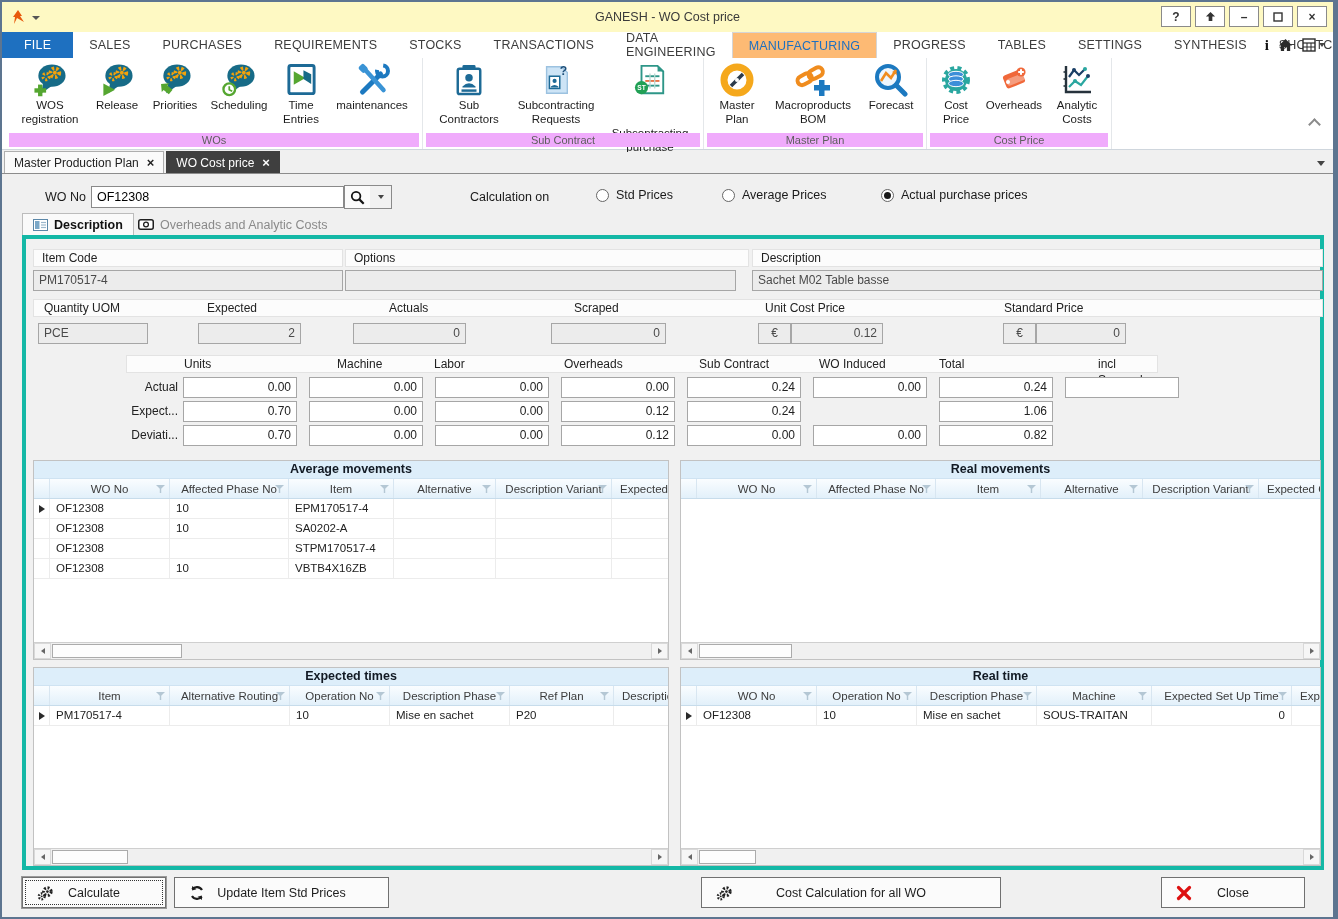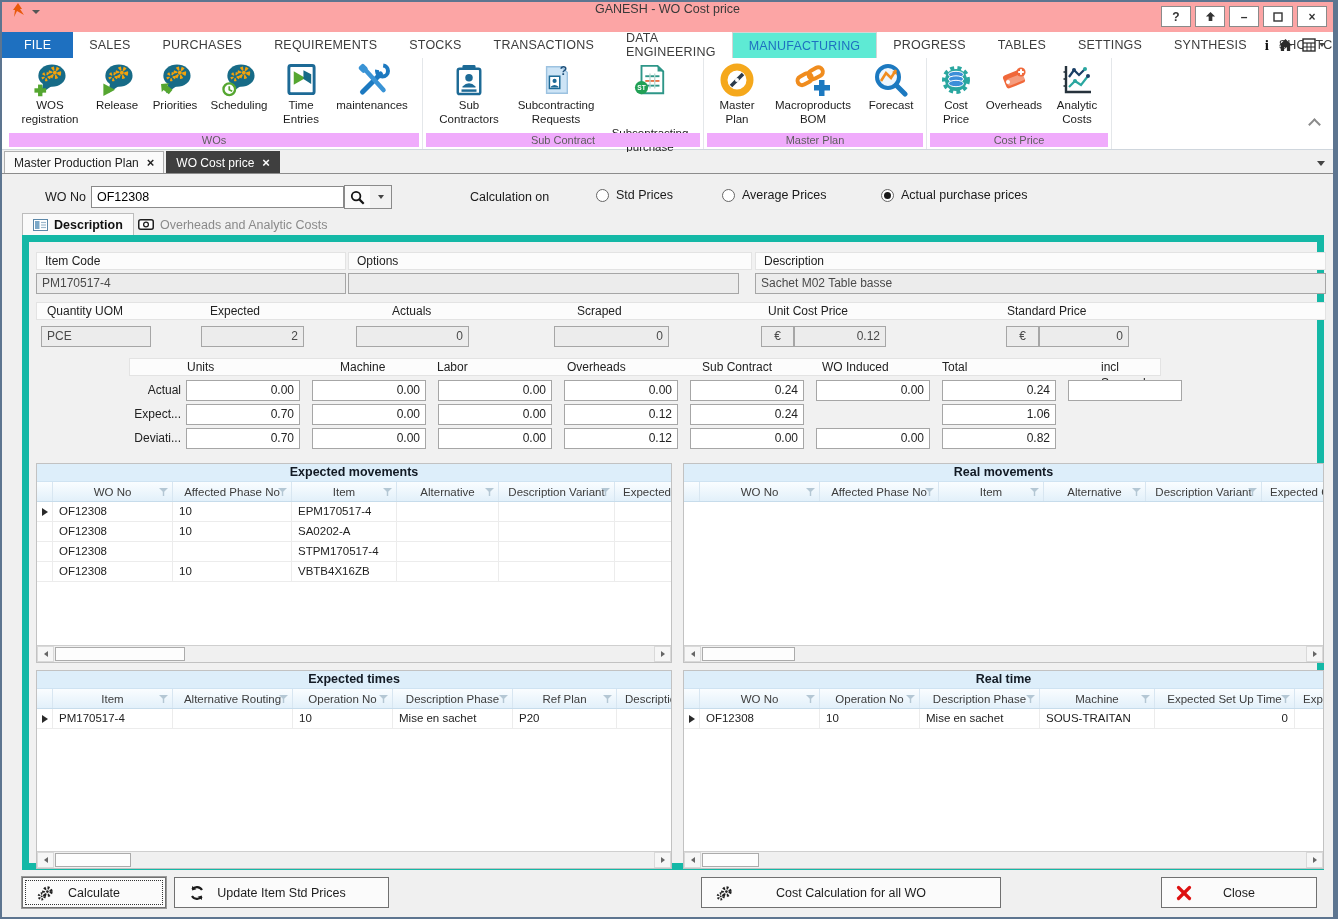--- a/index.html
+++ b/index.html
@@ -5,31 +5,31 @@
   * { box-sizing: border-box; margin:0; padding:0; }
   html,body { width:1338px; height:919px; }
   body {
     font-family:"Liberation Sans", sans-serif;
     font-size:12px; color:#1a1a1a;
     background:#f0f0f0;
     border:2px solid #5d7590; border-right:5px solid #5d7590;
     position:relative; overflow:hidden;
   }
   
-  .titlebar { height:30px; background:#fca5a5; position:relative; display:flex; align-items:flex-start; }
+  .titlebar { height:30px; background:#fef9c3; position:relative; display:flex; align-items:center; }
   .titlebar .logo { margin-left:8px; display:flex; align-items:center; gap:5px; }
   .qat-caret { width:0;height:0;border-left:4px solid transparent;border-right:4px solid transparent;border-top:4px solid #555; margin-top:2px;}
   .win-title { position:absolute; left:0; right:0; text-align:center; color:#3a3a3a; font-size:12.5px; }
   .win-btns { position:absolute; right:6px; top:4px; display:flex; gap:4px; }
   .win-btn { width:30px; height:21px; border:1px solid #8a8a8a; background:#fff; display:flex; align-items:center; justify-content:center; font-size:12px; color:#333; font-weight:bold; }
   
   .ribbon-tabs { height:26px; background:#fff; display:flex; align-items:stretch; position:relative; }
   .rtab { padding:0 16px; display:flex; align-items:center; font-size:12.5px; color:#3c3c3c; letter-spacing:.2px; }
   .rtab.file { background:#1e70c0; color:#fff; padding:0 22px; }
-  .rtab.active { color:#1e70c0; background:#5eead4; border:1px solid #d5d5d5; border-bottom:none; }
+  .rtab.active { color:#1e70c0; background:#fdba74; border:1px solid #d5d5d5; border-bottom:none; }
   .rtab-icons { position:absolute; right:8px; top:0; height:26px; display:flex; align-items:center; gap:9px; }
   .mini-caret { width:0;height:0;border-left:3.5px solid transparent;border-right:3.5px solid transparent;border-top:4px solid #444; }
   .info-i { font-family:"Liberation Serif", serif; font-weight:800; font-size:15px; color:#111; }
   
   .ribbon { height:92px; background:#fff; border-bottom:1px solid #cfd6dd; display:flex; padding-left:4px; position:relative; }
   .rgroup { position:relative; display:flex; align-items:flex-start; padding:3px 6px 17px 6px; border-right:1px solid #e4e7ea; }
   .rgroup-label { position:absolute; left:3px; right:3px; bottom:2px; height:14px; background:#f0abfc; color:#5d5d5d; font-size:11px; text-align:center; line-height:14px; }
   .ritem { display:flex; flex-direction:column; align-items:center; padding:1px 2px; }
   .ritem .ricon { height:36px; display:flex; align-items:center; justify-content:center; }
   .ritem .rlabel { font-size:11.5px; line-height:1.18; text-align:center; color:#1c1c1c; margin-top:1px; white-space:pre-line; }
@@ -49,21 +49,21 @@
   .btn-search { width:27px; height:24px; border:1px solid #8a8a8a; background:#fbfbfb; display:flex; align-items:center; justify-content:center; }
   .btn-search-caret { width:22px; height:24px; border:1px solid #8a8a8a; border-left:none; background:#f1f1f1; display:flex; align-items:center; justify-content:center; }
   .radio { width:13px; height:13px; border:1px solid #666; border-radius:50%; background:#fff; display:inline-block; flex:none; }
   .radio.sel::after { content:""; display:block; width:7px; height:7px; margin:2px; border-radius:50%; background:#1a1a1a; }
   .radio-wrap { display:flex; align-items:center; gap:7px; }
   
   .ptab { height:23px; display:flex; align-items:center; gap:6px; padding:0 10px; font-size:12.5px; }
   .ptab.active { background:#fafafa; border:1px solid #bcbcbc; border-bottom:1px solid #fafafa; font-weight:bold; color:#111; }
   .ptab.inactive { color:#8a8a8a; }
   
-  .panel { position:absolute; left:18px; top:60px; width:1302px; height:635px; border:7px solid #14b8a6; background:#f1f1f1; }
+  .panel { position:absolute; left:18px; top:60px; width:1302px; height:635px; border:4px solid #14b8a6; background:#f1f1f1; }
   .hstrip { position:absolute; height:18px; background:#fcfcfc; border:1px solid #e3e3e3; font-size:12px; color:#222; line-height:16px; }
   .hstrip .sl { padding-left:8px; }
   .hstrip .fl { position:absolute; top:0; line-height:16px; }
   .fbox { position:absolute; height:21px; background:#ececec; border:1px solid #a6a6a6; color:#4a4a4a; font-size:12px; line-height:19px; padding:0 5px; }
   .fbox.ralign { text-align:right; }
   .fbox.white { background:#fff; color:#222; }
   .rowlbl { position:absolute; font-size:12px; color:#222; text-align:right; line-height:21px; }
   
   .grid { position:absolute; border:1px solid #c2c2c2; background:#fff; display:flex; flex-direction:column; }
   .gcaption { height:18px; background:#ddeefa; border-bottom:1px solid #cfe3f2; text-align:center; font-weight:bold; font-size:12.5px; color:#121a24; line-height:17px; }
@@ -509,21 +509,21 @@
     <div class="rowlbl" style="left:40px; top:186px; width:112px;">Deviati...</div>
     <div class="fbox white ralign" style="left:157px;  top:186px; width:114px;">0.70</div>
     <div class="fbox white ralign" style="left:283px;  top:186px; width:114px;">0.00</div>
     <div class="fbox white ralign" style="left:409px;  top:186px; width:114px;">0.00</div>
     <div class="fbox white ralign" style="left:535px;  top:186px; width:114px;">0.12</div>
     <div class="fbox white ralign" style="left:661px;  top:186px; width:114px;">0.00</div>
     <div class="fbox white ralign" style="left:787px;  top:186px; width:114px;">0.00</div>
     <div class="fbox white ralign" style="left:913px;  top:186px; width:114px;">0.82</div>
 
     <div class="grid" style="left:7px; top:221px; width:636px; height:200px;">
-      <div class="gcaption">Expected movements</div>
+      <div class="gcaption">Average movements</div>
       <div class="ghead">
         <div class="gmark"></div>
         <div class="gcell" style="width:120px;">
             <span>WO No</span>
             <span class="funnel"></span>
           </div>
         <div class="gcell" style="width:119px;">
             <span>Affected Phase No</span>
             <span class="funnel"></span>
           </div>
@@ -766,21 +766,21 @@
     <span class="bicon">
       <svg width="17" height="17" viewBox="0 0 18 18">
           <circle cx="11" cy="7" r="4" fill="none" stroke="#222" stroke-width="3.2" stroke-dasharray="2 1.7"></circle>
           <circle cx="11" cy="7" r="1.4" fill="#222"></circle>
           <circle cx="5" cy="12" r="3" fill="none" stroke="#222" stroke-width="2.6" stroke-dasharray="1.7 1.5"></circle>
           <circle cx="5" cy="12" r="1" fill="#222"></circle>
         </svg>
     </span>
     <span>Cost Calculation for all WO</span>
   </div>
-  <div class="fbtn" style="left:1157px; top:702px; width:156px;">
+  <div class="fbtn" style="left:1157px; top:702px; width:144px;">
     <span class="bicon">
       <svg width="16" height="16" viewBox="0 0 16 16">
           <line x1="2.5" y1="2.5" x2="13.5" y2="13.5" stroke="#dd1111" stroke-width="3.2" stroke-linecap="round"></line>
           <line x1="13.5" y1="2.5" x2="2.5" y2="13.5" stroke="#dd1111" stroke-width="3.2" stroke-linecap="round"></line>
         </svg>
     </span>
     <span>Close</span>
   </div>
 
 </div>

